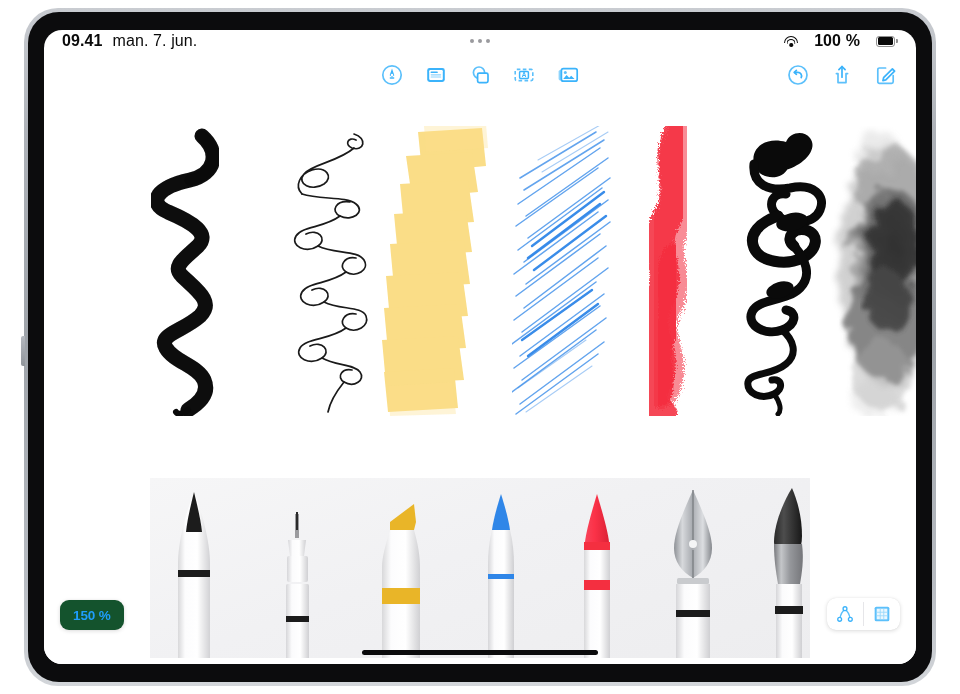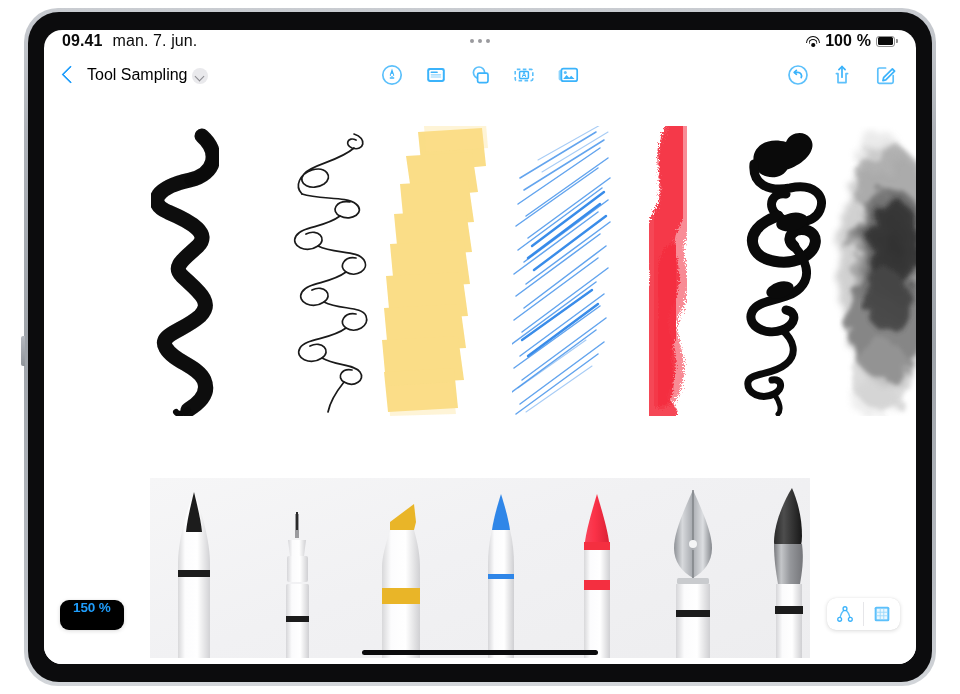--- a/index.html
+++ b/index.html
@@ -41,21 +41,21 @@
   
   #status-bar {
     position: absolute; left: 0; top: 0;
     width: 872px; height: 22px;
     display: flex; align-items: center;
     padding: 0 18px;
     font-size: 16px; color: #0a0a0a; font-weight: bold;
     letter-spacing: .1px;
   }
   #status-left { display: flex; align-items: center; gap: 10px; }
-  #status-right { margin-left: auto; display: flex; align-items: center; gap: 5px; }
+  #status-right { margin-left: auto; display: flex; align-items: center; gap: 16px; }
   #multitask-dots {
     position: absolute; left: 50%; top: 9px; transform: translateX(-50%);
     display: flex; gap: 4px;
   }
   #multitask-dots i { width: 4px; height: 4px; border-radius: 50%; background: #9a9a9e; display: block; }
   .wifi-icon { width: 14px; height: 11px; position: relative; }
   .wifi-icon span {
     position: absolute; left: 50%; bottom: 0; transform: translateX(-50%);
     border: 1.6px solid #0a0a0a; border-bottom: none;
     border-radius: 50% 50% 0 0 / 100% 100% 0 0;
@@ -128,23 +128,23 @@
     position: absolute; left: 106px; top: 380px;
     width: 660px; height: 180px;
     background: linear-gradient(160deg,#f6f6f7 0%,#f1f1f3 45%,#ededef 100%);
   }
   .tool { position: absolute; bottom: 0; }
 
   
   #zoom-pill {
     position: absolute; left: 16px; bottom: 34px;
     min-width: 60px; height: 30px;
-    background: #000000; border-radius: 9px;
+    background: #14532d; border-radius: 9px;
     box-shadow: 0 1px 4px rgba(0,0,0,.14), 0 0 1px rgba(0,0,0,.10);
-    display: flex; align-items: flex-start; justify-content: center;
+    display: flex; align-items: center; justify-content: center;
     padding: 0 13px;
     font-size: 13.5px; font-weight: bold; color: #1f9dfb; letter-spacing: -.1px;
     cursor: pointer;
   }
   #bottom-right-controls {
     position: absolute; right: 16px; bottom: 34px;
     height: 32px; display: flex;
     background: #ffffff; border-radius: 9px;
     box-shadow: 0 1px 4px rgba(0,0,0,.14), 0 0 1px rgba(0,0,0,.10);
     overflow: hidden;
@@ -189,26 +189,20 @@
       <span>100 %</span>
       <span class="battery-icon">
         <span class="shell"></span>
           <span class="fill"></span>
           <span class="cap"></span>
       </span>
     </div>
   </div>
 
   <div id="nav-bar">
-    <div id="nav-left">
-      <div id="back-chevron"></div>
-      <div>
-        <span>Tool Sampling</span><span id="title-chevron-badge"></span>
-      </div>
-    </div>
 
     <div id="nav-center">
 
       <svg class="tb-icon" viewBox="0 0 24 24">
         <circle cx="12" cy="12" r="9.2" fill="none" stroke="#5cc0fb" stroke-width="1.7"></circle>
         <path d="M12 5.6 L14.3 12.2 L12 14 L9.7 12.2 Z" fill="#3bb3fb"></path>
         <circle cx="12" cy="12.1" r="1.25" fill="#ffffff"></circle>
         <path d="M10.4 15.1 h3.2" stroke="#3bb3fb" stroke-width="1.5" stroke-linecap="round"></path>
       </svg>
 

